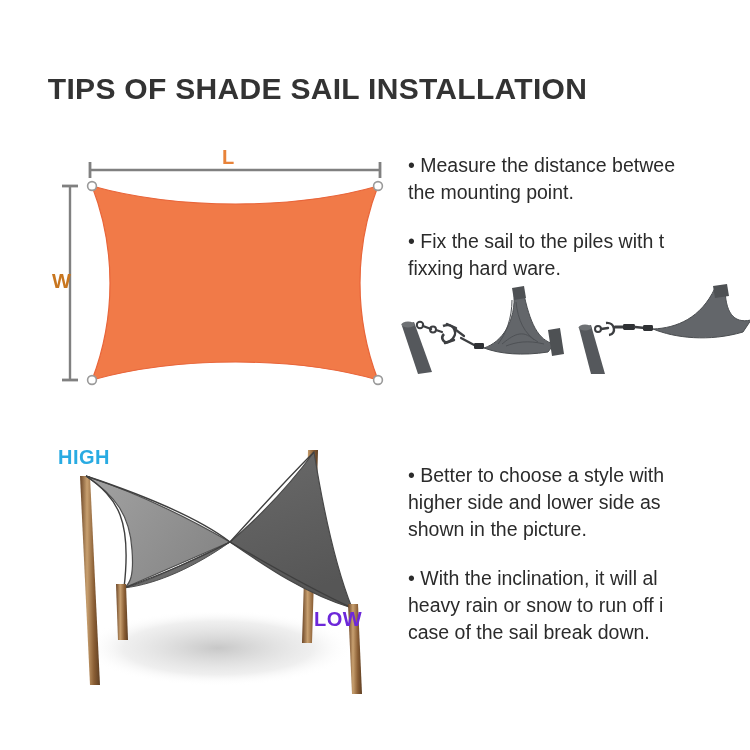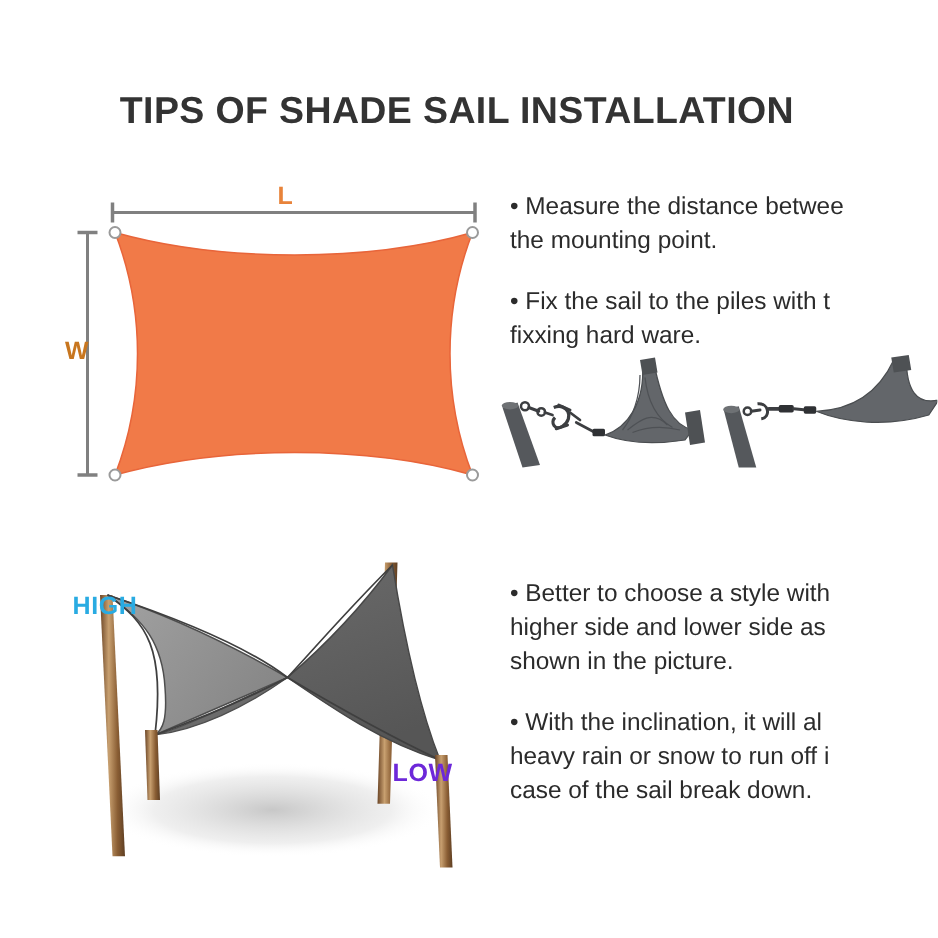--- a/index.html
+++ b/index.html
@@ -24,21 +24,20 @@
     left: 0;
     top: 72px;
     width: 635px;
     text-align: center;
     font-size: 30px;
     font-weight: bold;
     letter-spacing: 0.3px;
     color: #333333;
     font-family: "Liberation Sans", sans-serif;
     white-space: nowrap;
-    padding-left: 48px;
   }
 
   
   .panel-sail-diagram {
     position: absolute;
     left: 48px;
     top: 148px;
     width: 345px;
     height: 250px;
   }
@@ -99,21 +98,20 @@
   
   .label-high {
     position: absolute;
     left: 58px;
     top: 446px;
     font-size: 20px;
     font-weight: bold;
     color: #29ABE2;
     font-family: "Liberation Sans", sans-serif;
     letter-spacing: 0.5px;
-    margin-top: 28px;
   }
   .label-low {
     position: absolute;
     left: 314px;
     top: 608px;
     font-size: 20px;
     font-weight: bold;
     color: #6d28d9;
     font-family: "Liberation Sans", sans-serif;
     letter-spacing: 0.5px;

